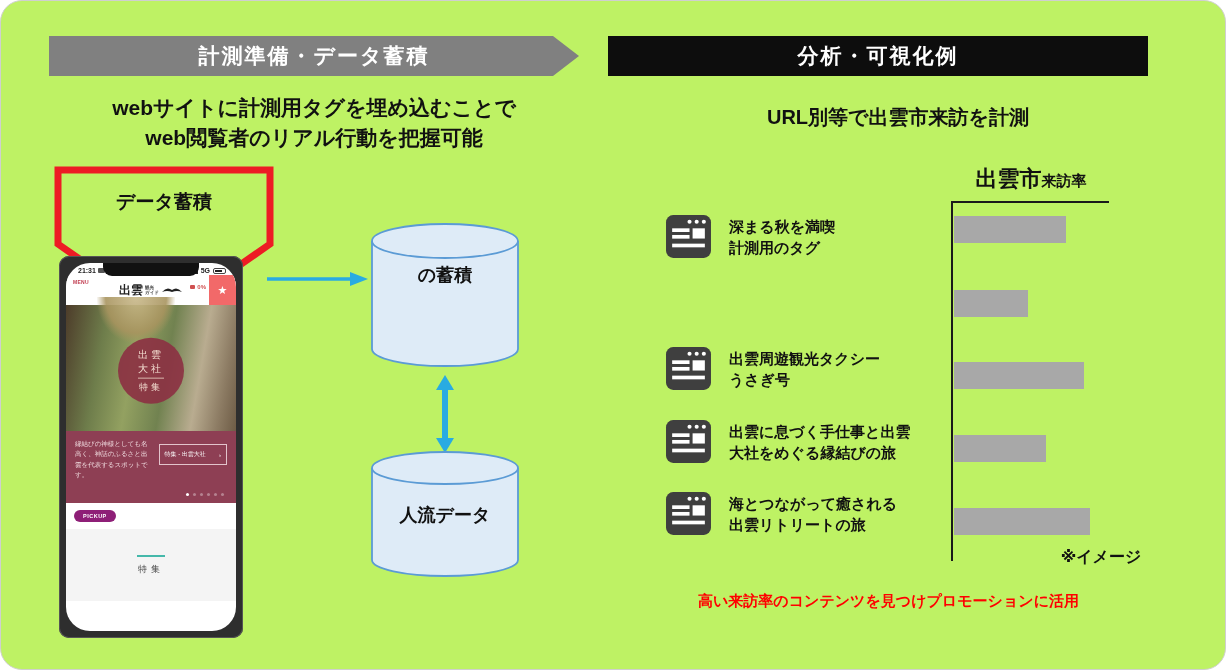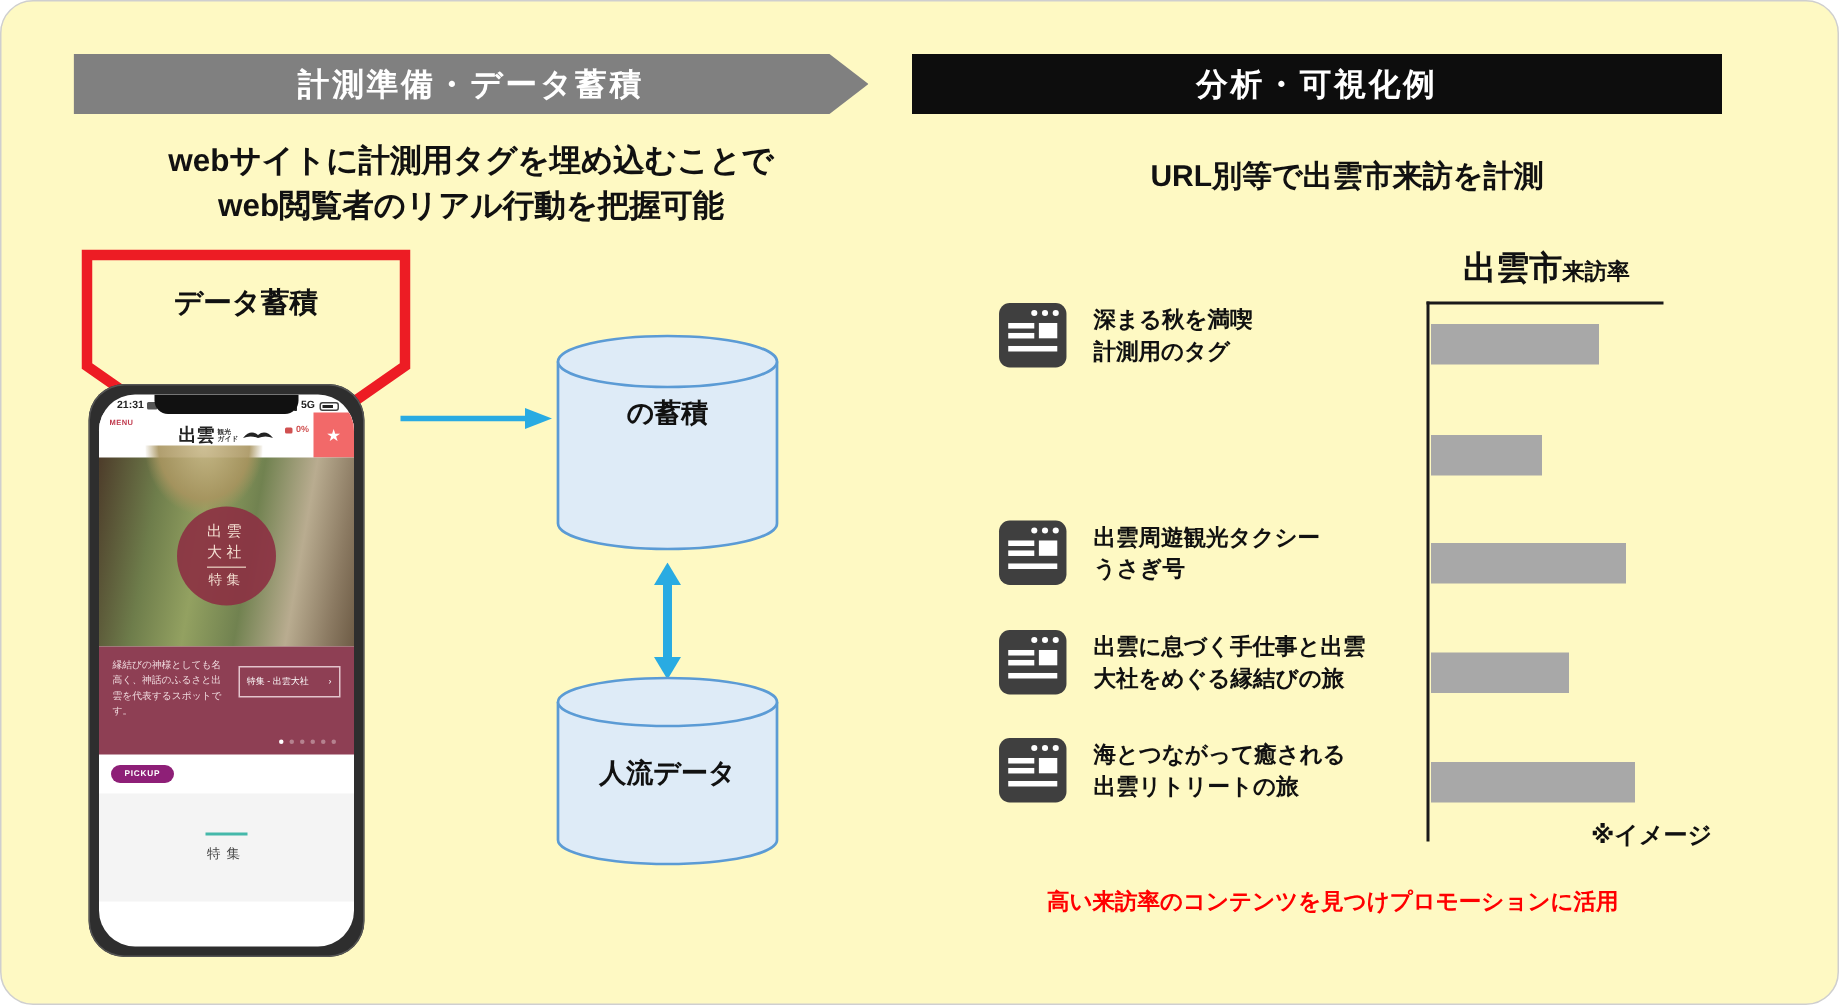--- a/index.html
+++ b/index.html
@@ -1,17 +1,17 @@
 <!DOCTYPE html>
 <html><head>
 <meta charset="utf-8">
 <style>
   * { margin:0; padding:0; box-sizing:border-box; }
   body { background:#ffffff; font-family:"Liberation Sans","DejaVu Sans",sans-serif; }
-  .canvas { position:relative; width:1226px; height:670px; background:#fef9c3;
+  .canvas { position:relative; width:1226px; height:670px; background:#bef264;
             border:1px solid #cfcfcf; border-radius:22px; overflow:hidden; }
 
   
   .banner-left { position:absolute; left:48px; top:35px; width:530px; height:40px;
     background:#808080; color:#fff; font-size:21px; font-weight:700;
     display:flex; align-items:center; justify-content:center; letter-spacing:2px;
     clip-path:polygon(0 0, calc(100% - 26px) 0, 100% 50%, calc(100% - 26px) 100%, 0 100%); }
   .banner-right { position:absolute; left:607px; top:35px; width:540px; height:40px;
     background:#0d0d0d; color:#fff; font-size:21px; font-weight:700; letter-spacing:2px;
     display:flex; align-items:center; justify-content:center; }
@@ -21,21 +21,21 @@
   .lead-right { position:absolute; left:627px; top:103px; width:540px; text-align:center;
     font-size:20px; font-weight:700; color:#111; }
 
   
   .callout { position:absolute; left:48px; top:163px; width:230px; height:162px; }
   .callout-label { position:absolute; left:48px; top:188px; width:230px; text-align:center;
     font-size:19px; font-weight:700; color:#111; }
 
   
   .phone { position:absolute; left:58px; top:255px; width:184px; height:382px;
-    background:#2e2e2e; border-radius:24px; box-shadow:0 0 0 1px #555 inset; }
+    background:#2e2e2e; border-radius:10px; box-shadow:0 0 0 1px #555 inset; }
   .screen { position:absolute; left:7px; top:7px; right:7px; bottom:7px;
     background:#fff; border-radius:24px; overflow:hidden; }
   .notch { position:absolute; left:50%; top:0; transform:translateX(-50%);
     width:96px; height:13px; background:#111; border-radius:0 0 9px 9px; z-index:5; }
   .statusbar { display:flex; justify-content:space-between; align-items:center;
     padding:4px 10px 1px 12px; font-size:7px; font-weight:700; color:#222; }
   .sb-right { display:flex; align-items:center; gap:3px; }
   .sig { display:flex; align-items:flex-end; gap:1px; }
   .sig i { display:block; width:2px; background:#222; border-radius:0.5px; }
   .batt { width:13px; height:6px; border:1px solid #444; border-radius:2px; position:relative; }
@@ -229,21 +229,21 @@
     <ellipse cx="76" cy="19" rx="73" ry="16" fill="#deebf7" stroke="#5b9bd5" stroke-width="1.8"></ellipse>
   </svg>
   <div class="cyl-label" style="left:369px; top:502px;">人流データ</div>
 
   <div class="chart-title">
     <span class="big">出雲市</span><span class="small">来訪率</span>
   </div>
   <div class="axis-x"></div>
   <div class="axis-y"></div>
 
-  <div class="row" style="top:199px;">
+  <div class="row" style="top:212px;">
     <svg width="47" height="47" viewBox="0 0 46 46">
       <rect x="1" y="2" width="44" height="42" rx="7" fill="#3f3f3f"></rect>
       <circle cx="24" cy="8.5" r="2" fill="#fff"></circle>
         <circle cx="31" cy="8.5" r="2" fill="#fff"></circle>
         <circle cx="38" cy="8.5" r="2" fill="#fff"></circle>
       <rect x="7" y="15" width="17" height="3.6" fill="#fff"></rect>
         <rect x="7" y="21.5" width="17" height="3.6" fill="#fff"></rect>
       <rect x="27" y="15" width="12" height="10" fill="#fff"></rect>
       <rect x="7" y="30" width="32" height="3.6" fill="#fff"></rect>
     </svg>

